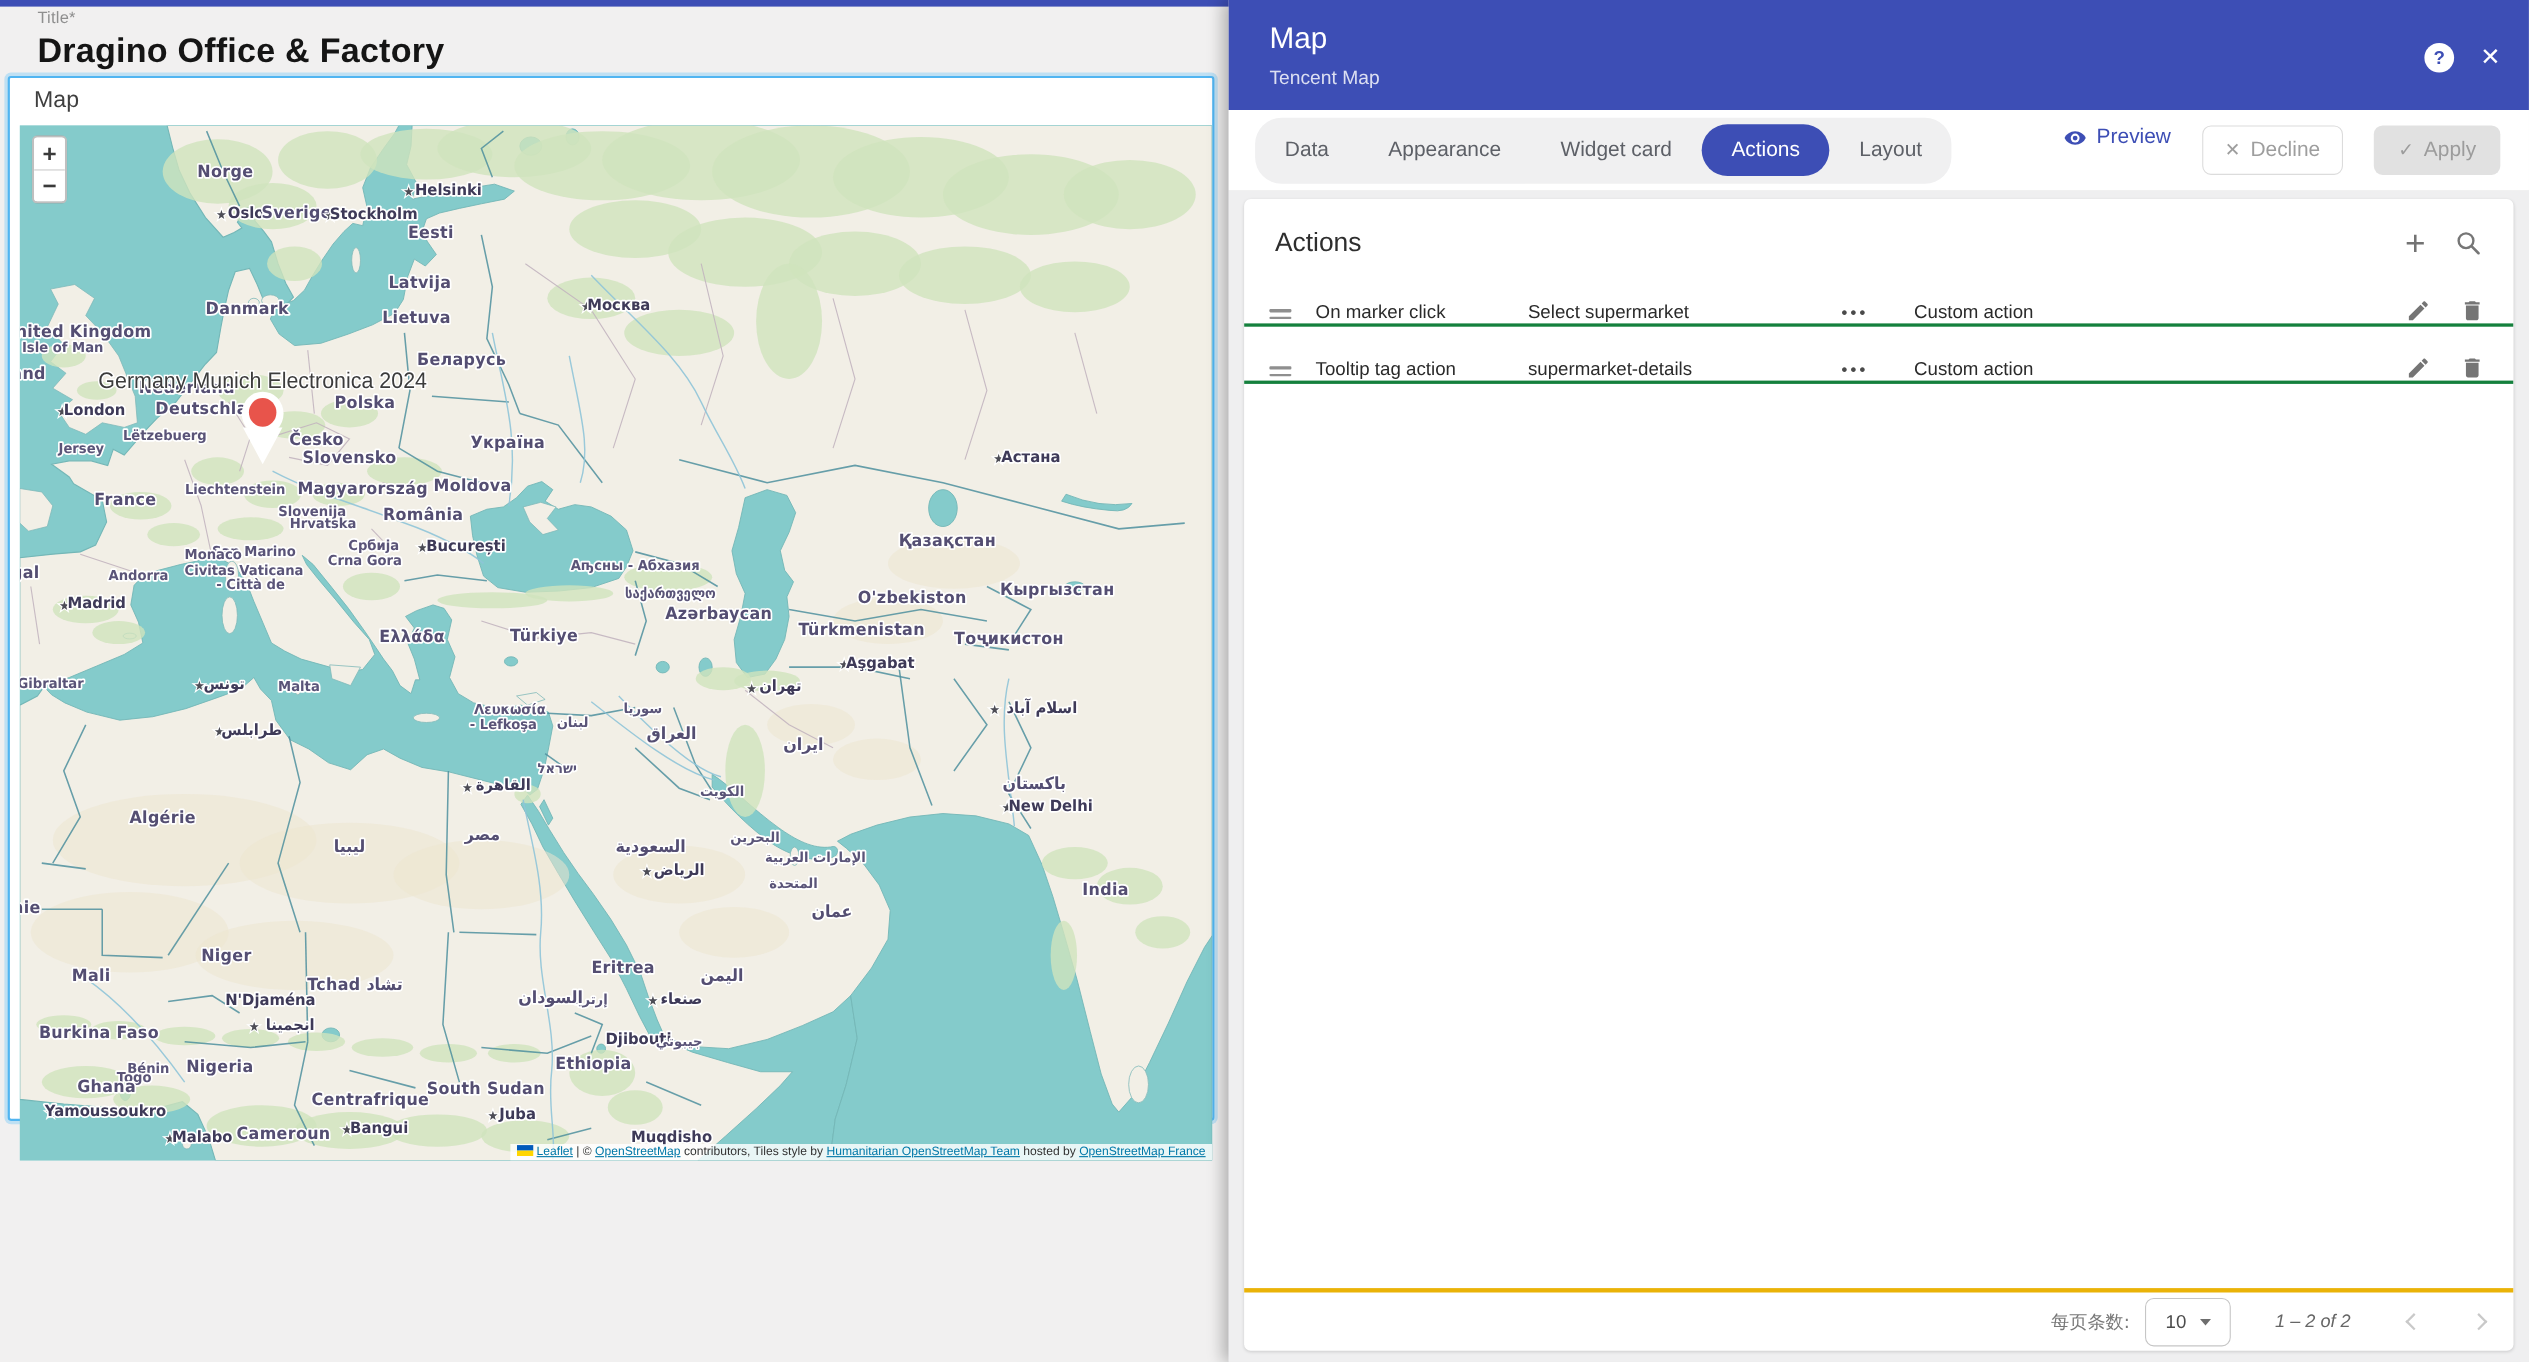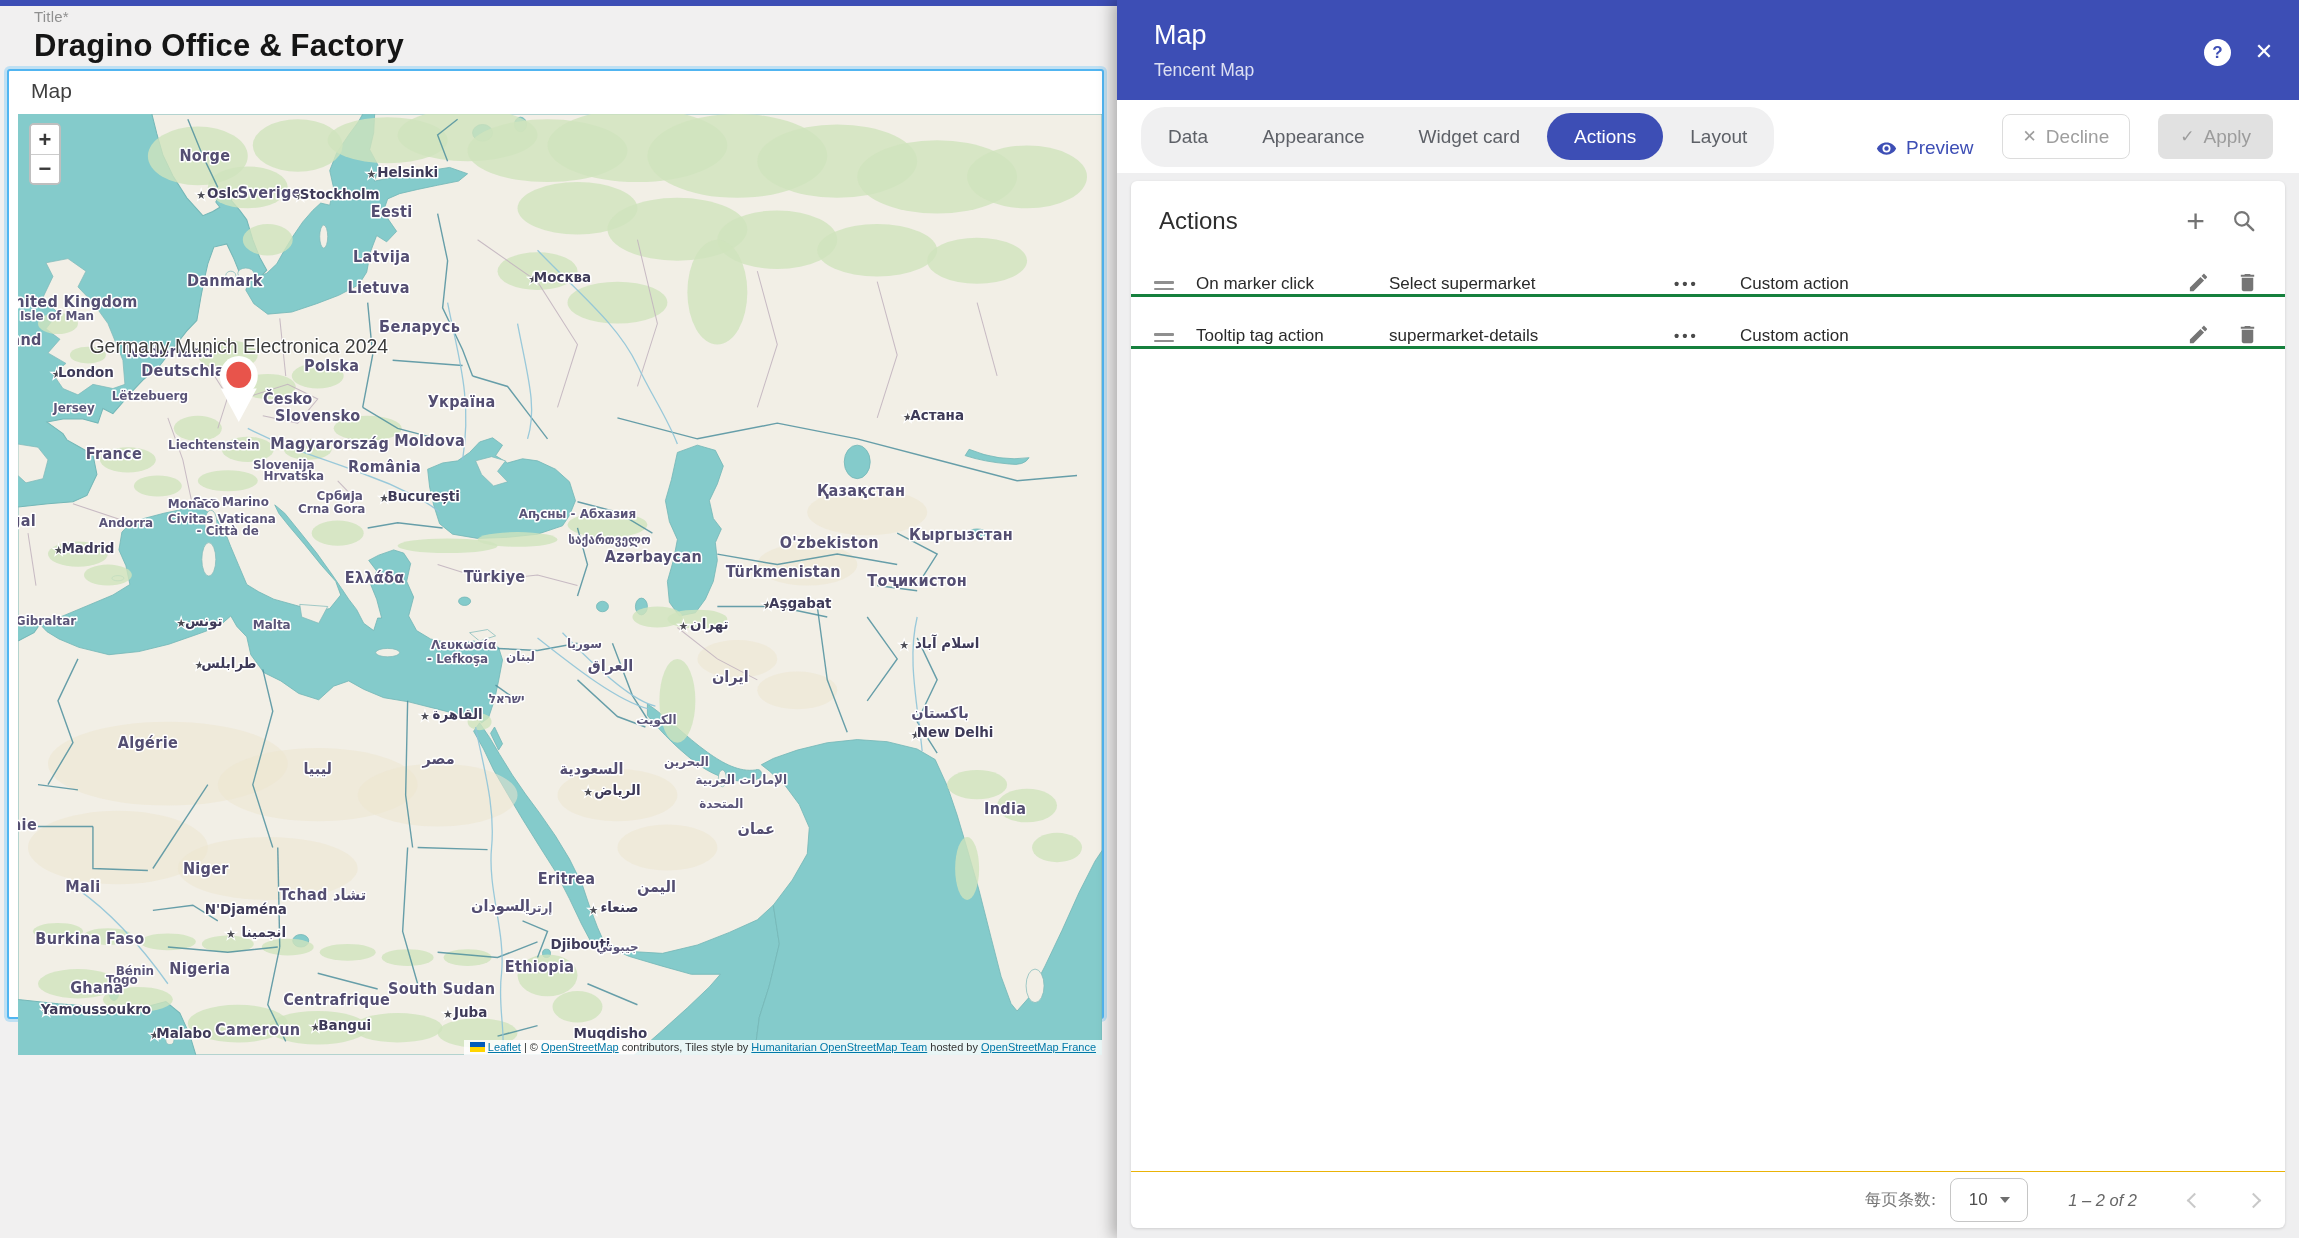--- a/index.html
+++ b/index.html
@@ -59,21 +59,21 @@
   .help-btn { position:absolute; right:68px; top:39px; width:27px; height:27px; border-radius:50%;
     background:#fff; color:#3d4eb5; font-size:17px; font-weight:700; text-align:center; line-height:27px; cursor:pointer; }
   .close-btn { position:absolute; right:21px; top:38px; width:28px; height:28px; color:#fff;
     font-size:22px; text-align:center; line-height:28px; cursor:pointer; }
 
   .panel-toolbar { position:absolute; left:0; top:100px; right:0; height:73px; background:#fff;
     display:flex; align-items:center; padding:0 26px 0 24px; }
   .tabs-pill { display:flex; align-items:center; background:#f0f0f1; border-radius:24px; height:60px; }
   .tab { padding:0 27px; line-height:47px; font-size:19px; color:#5d6067; border-radius:24px; cursor:pointer; white-space:nowrap; }
   .tab.active { background:#3d4eb5; color:#fff; font-weight:500; }
-  .toolbar-right { margin-left:auto; display:flex; align-items:flex-end; gap:28px; }
+  .toolbar-right { margin-left:auto; display:flex; align-items:flex-start; gap:28px; }
   .preview-btn { display:flex; align-items:center; gap:9px; color:#3d4eb5; font-size:19px; font-weight:500; cursor:pointer; }
   .decline-btn { display:flex; align-items:center; gap:9px; height:45px; padding:0 20px; border-radius:8px;
     border:1px solid #dcdcdc; background:#fff; color:#9e9e9e; font-size:19px; font-weight:500; cursor:default; }
   .apply-btn { display:flex; align-items:center; gap:9px; height:45px; padding:0 22px; border-radius:8px;
     background:#e1e1e1; color:#9c9c9c; font-size:19px; font-weight:500; border:none; cursor:default; }
 
   .panel-body { position:absolute; left:0; top:173px; right:0; bottom:0; background:#efeff0; padding:8px 14px 10px 14px; }
   .actions-card { background:#fff; border-radius:6px; height:100%; box-shadow:0 1px 3px rgba(0,0,0,.14);
     display:flex; flex-direction:column; overflow:hidden; }
   .card-head { display:flex; align-items:center; padding:26px 28px 10px 28px; }
@@ -92,21 +92,21 @@
   .c-icon { width:66px; }
   .c-type { flex:1; }
   .c-actions { width:120px; display:flex; justify-content:flex-end; gap:26px; padding-right:26px; }
   .sort-arrow { font-size:15px; color:#8a8a8a; margin-left:6px; }
   .drag-handle { width:20px; cursor:grab; }
   .drag-handle span { display:block; height:2.4px; background:#8f8f8f; border-radius:1px; margin:4px 0; }
   .more-dots { font-size:15px; font-weight:700; color:#4a4a4a; letter-spacing:3px; }
   .row-icon { cursor:pointer; display:flex; }
 
   .tbl-spacer { flex:1; }
-  .paginator { height:57px; border-top:1px solid #eab308; display:flex; align-items:center;
+  .paginator { height:57px; border-top:4px solid #eab308; display:flex; align-items:center;
     justify-content:flex-end; color:#787878; font-size:16.5px; padding-right:26px; }
   .pp-label { margin-right:14px; font-family:"DejaVu Sans","Liberation Sans",sans-serif; }
   .pp-select { width:78px; height:44px; border:1px solid #c6c6c6; border-radius:8px; display:flex;
     align-items:center; justify-content:center; gap:12px; color:#4c4c4c; font-size:17px; cursor:pointer; margin-right:40px; }
   .caret { width:0; height:0; border-left:5.5px solid transparent; border-right:5.5px solid transparent;
     border-top:6.5px solid #6e6e6e; }
   .range-text { margin-right:52px; color:#666;font-style:italic; }
   .chev { width:11px; height:11px; border-left:2.6px solid #c9c9c9; border-bottom:2.6px solid #c9c9c9; display:inline-block; }
   .chev-l { transform:rotate(45deg); margin-right:48px; }
   .chev-r { transform:rotate(-135deg); }

